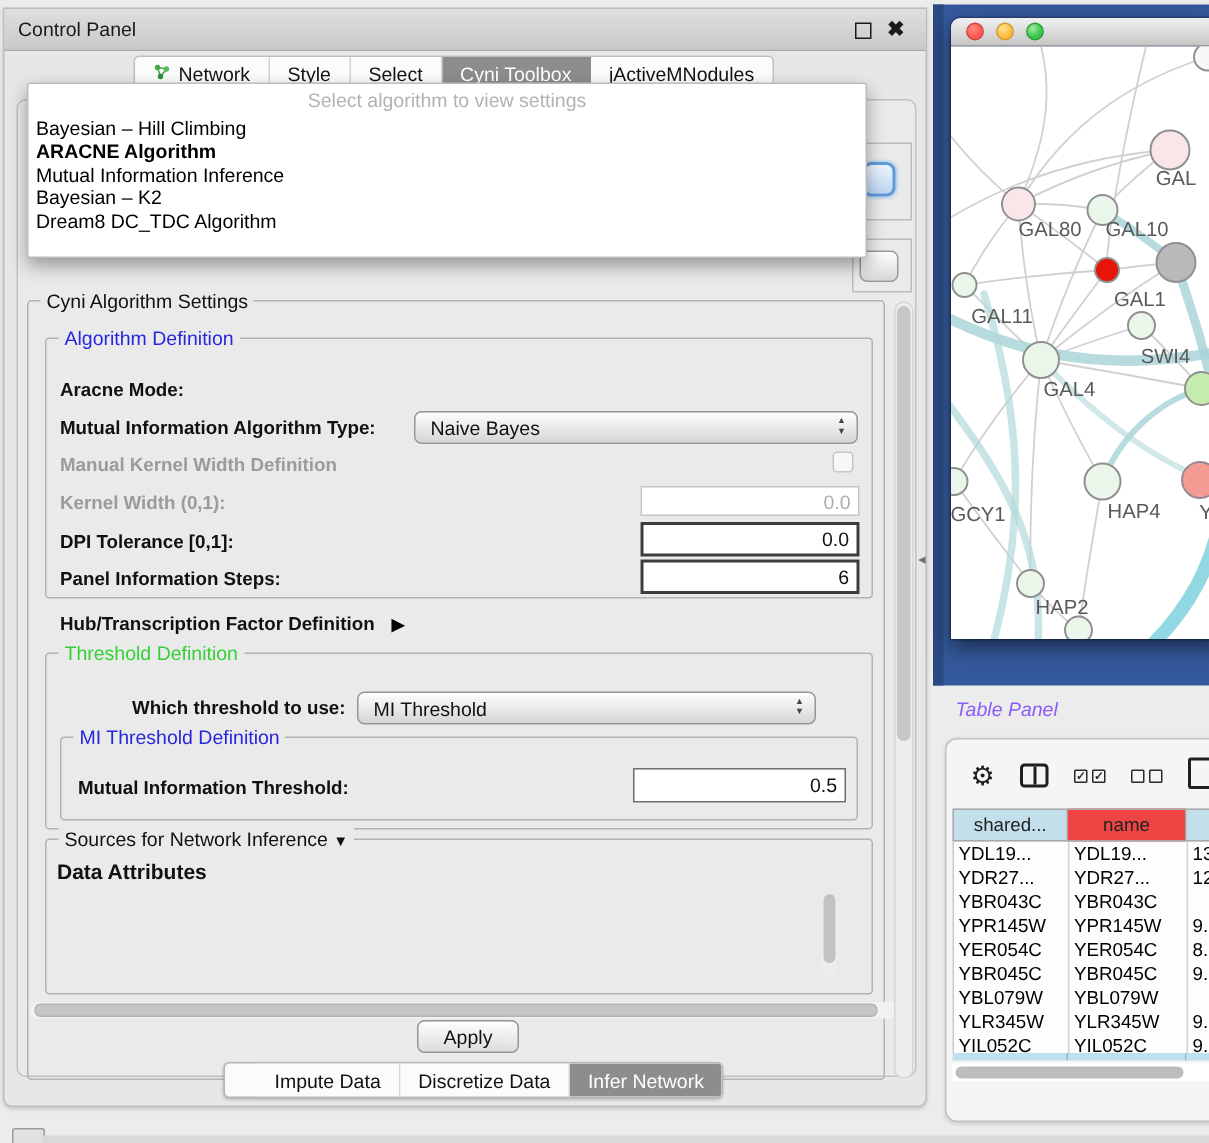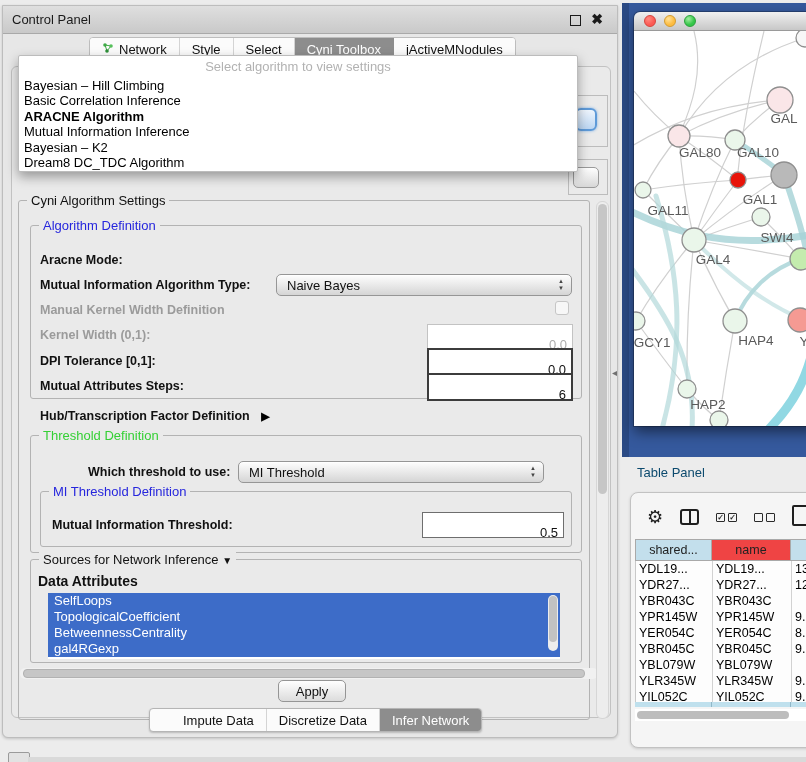--- a/index.html
+++ b/index.html
@@ -47,21 +47,21 @@
   .blabel { position:absolute; font-size:12.5px; font-weight:bold; white-space:nowrap; }
   .blabel.dis { color:#9b9b9b; }
 
   .combo { position:absolute; background:linear-gradient(#fefefe,#d5d5d5);
         border:1px solid #969696; border-radius:5px; font-size:13px; display:flex;
         align-items:center; padding:0 20px 0 10px; height:22px;
         box-shadow:inset 0 1px 0 rgba(255,255,255,.7); }
   .combo .arr { position:absolute; right:7px; top:3px; font-size:6px; line-height:7px;
         color:#444; text-align:center; }
   .tinput { position:absolute; background:#fff; font-size:13px; display:flex;
-        align-items:flex-start; justify-content:flex-end; padding:12px 5px; }
+        align-items:center; justify-content:flex-end; padding:0 5px; }
   .tinput.strong { border:2px solid #3c3c3c; }
   .tinput.mid { border:1.5px solid #6e6e6e; }
   .tinput.dis { border:1px solid #c3c3c3; color:#adadad; }
   .chk { position:absolute; width:14px; height:14px; border:1px solid #c6c6c6;
         border-radius:3px; background:#f7f7f7; }
   .tri { font-size:11px; color:#000; }
 
   
   #src-list { position:absolute; left:36px; top:526px; width:512px; height:66px;
         background:#fff; overflow:hidden; }
@@ -109,21 +109,21 @@
         padding-left:10px; }
   .tl { width:12px; height:12px; border-radius:50%; }
   .tl.red { background:radial-gradient(circle at 35% 30%, #ff8a80, #fc5a54 60%); border:1px solid #d5443c; }
   .tl.yellow { background:radial-gradient(circle at 35% 30%, #ffe29a, #fdbc40 60%); border:1px solid #d39b2f; }
   .tl.green { background:radial-gradient(circle at 35% 30%, #a4eda0, #35c649 60%); border:1px solid #2aa03a; }
   #net-body { height:395px; background:#fff; }
 
   #splitter-arrow { left:612px; top:367px; color:#707070; font-size:10px; }
 
   
-  #tp-title { left:637px; top:465px; font-size:13px; color:#0c4a6e; }
+  #tp-title { left:637px; top:465px; font-size:13px; color:#8b5cf6;font-style:italic; }
   #tp-panel { left:630px; top:492px; width:200px; height:256px; background:#f5f5f5;
         border:1px solid #c2c2c2; border-radius:8px; box-shadow:0 1px 3px rgba(0,0,0,.15); }
   .tp-toolbar { position:absolute; left:0; top:6px; width:100%; height:36px;
         display:flex; align-items:center; gap:17px; padding-left:16px; }
   .gear { font-size:18px; color:#1f1f1f; line-height:18px; }
   .colbrowser { width:19px; height:16px; border:2px solid #1f1f1f; border-radius:3px; position:relative; }
   .colbrowser:before { content:""; position:absolute; left:7px; top:0; width:2px; height:12px; background:#1f1f1f; }
   .chkpair { display:flex; gap:3px; }
   .mini-box { width:9px; height:9px; border:1.5px solid #2a2a2a; border-radius:1px;
         font-size:8px; line-height:7px; text-align:center; color:#2a2a2a; font-weight:bold; }
@@ -211,21 +211,21 @@
     <span class="blabel dis" style="left:28px; top:236px;">Manual Kernel Width Definition</span>
     <div class="chk" style="left:543px; top:234px;"></div>
     <span class="blabel dis" style="left:28px; top:261px;">Kernel Width (0,1):</span>
     <div class="tinput dis" style="left:415px; top:257px; width:146px; height:20px;">
       <span>0.0</span>
     </div>
     <span class="blabel" style="left:28px; top:287px;">DPI Tolerance [0,1]:</span>
     <div class="tinput strong" style="left:415px; top:281px; width:146px; height:23px;">
       <span>0.0</span>
     </div>
-    <span class="blabel" style="left:28px; top:312px;">Mutual Attributes Steps:</span>
+    <span class="blabel" style="left:28px; top:312px;">Panel Information Steps:</span>
     <div class="tinput strong" style="left:415px; top:306px; width:146px; height:23px;">
       <span>6</span>
     </div>
 
     <span class="blabel" style="left:28px; top:342px; font-weight:bold;">
       <span>Hub/Transcription Factor Definition</span>
       <span class="tri" style="margin-left:8px;">▶</span>
     </span>
 
     <div class="group" style="left:18px; top:368px; width:552px; height:118px;">
@@ -244,26 +244,20 @@
       <span>0.5</span>
     </div>
 
     <div class="group" style="left:18px; top:492px; width:552px; height:104px;">
       <span class="legend">
         <span>Sources for Network Inference</span>
         <span style="font-size:10px;">▼</span>
       </span>
     </div>
     <span class="blabel" style="left:26px; top:506px; font-size:14px;">Data Attributes</span>
-    <div id="src-list">
-        <div class="src-item" style="background: rgb(61, 108, 200);">SelfLoops</div>
-        <div class="src-item" style="background: rgb(61, 108, 200);">TopologicalCoefficient</div>
-        <div class="src-item" style="background: rgb(61, 108, 200);">BetweennessCentrality</div>
-        <div class="src-item" style="background: rgb(61, 108, 200);">gal4RGexp</div>
-      </div>
     <div id="src-vsb">
         <div class="thumb"></div>
       </div>
     <div id="hscroll">
         <div class="thumb"></div>
       </div>
 
     <div id="set-vsb">
         <div class="thumb"></div>
       </div>
@@ -281,21 +275,20 @@
       <div class="tab sel">
         <span>Infer Network</span>
       </div>
     </div>
 </div>
 
 <div class="abs" id="popup">
   <div id="popup-header">Select algorithm to view settings</div>
   <div id="popup-items">
       <div class="pp-item">Bayesian – Hill Climbing</div>
-      <div class="pp-item">Basic Correlation Inference</div>
       <div class="pp-item bold">ARACNE Algorithm</div>
       <div class="pp-item">Mutual Information Inference</div>
       <div class="pp-item">Bayesian – K2</div>
       <div class="pp-item">Dream8 DC_TDC Algorithm</div>
     </div>
 </div>
 
 <div class="abs" id="blue-desk"></div>
 <div class="abs" id="blue-desk-edge"></div>
 

